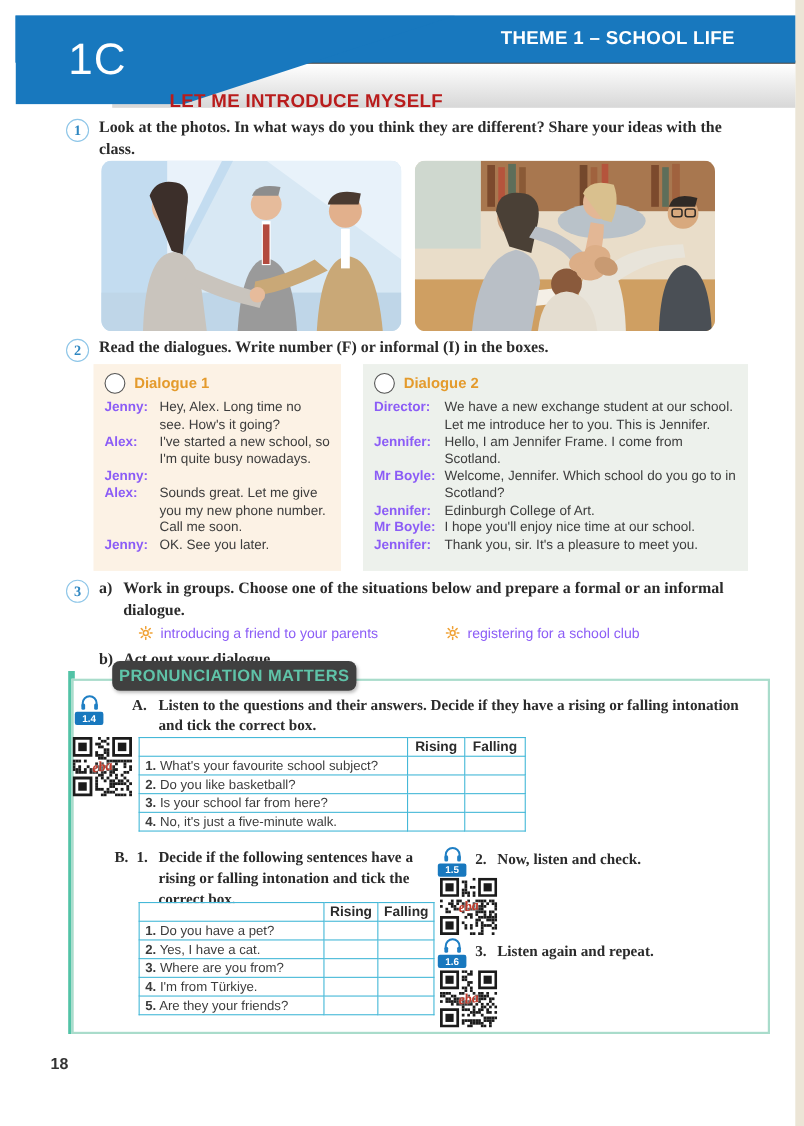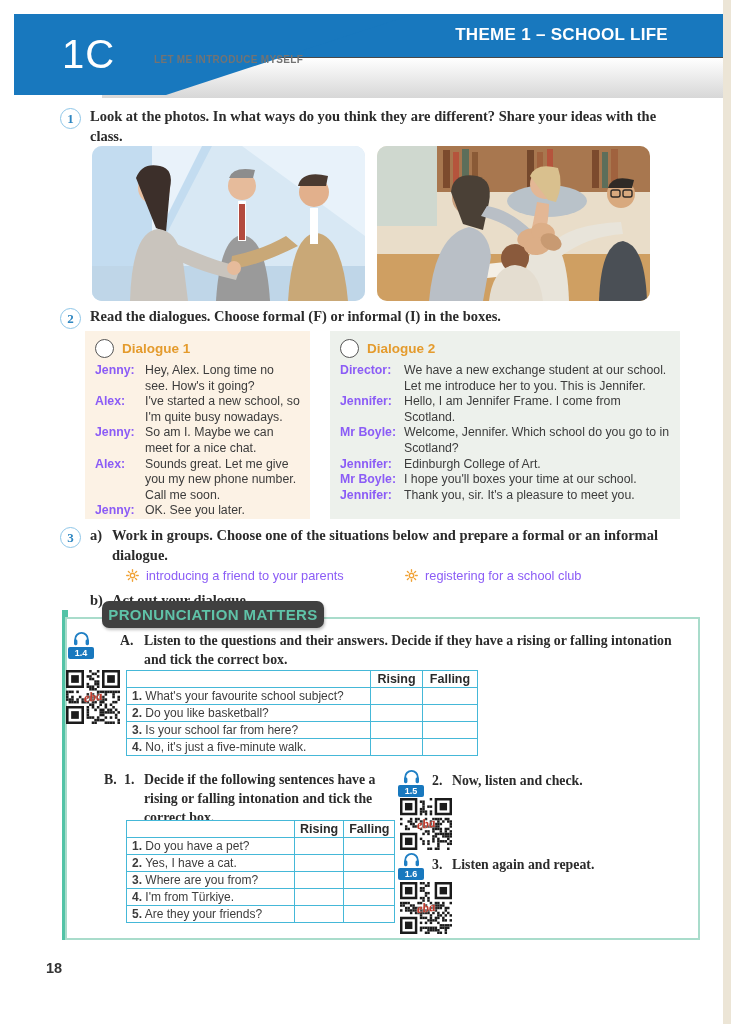--- a/index.html
+++ b/index.html
@@ -11,21 +11,21 @@
   .banner{position:absolute;left:14px;top:14px;width:709px;height:81px;}
   .banner .gray-bar{position:absolute;left:88px;right:0;top:41px;height:40px;
       background:linear-gradient(#ffffff,#d7d7d7);border-top:3px solid #4a4a4a;}
   .banner .blue-top{position:absolute;left:0;right:0;top:0;height:43px;background:#1878be;}
   .banner .blue-para{position:absolute;left:0;top:0;width:400px;height:81px;background:#1878be;
       clip-path:polygon(0 0,100% 0,38% 100%,0 100%);}
   .unit-code{position:absolute;left:48px;top:18px;color:#fff;font-size:40px;font-weight:300;
       letter-spacing:1px;font-family:"Liberation Sans",sans-serif;}
   .theme-title{position:absolute;right:55px;top:11px;color:#fff;font-weight:bold;font-size:17px;
       letter-spacing:.3px;}
-  .lesson-title{position:absolute;left:140px;top:40px;color:#737373;font-weight:bold;font-size:10px;
+  .lesson-title{position:absolute;left:140px;top:68px;color:#b91c1c;font-weight:bold;font-size:17px;
       letter-spacing:.3px;}
 
   
   .numcircle{position:absolute;width:19px;height:19px;border:1.6px solid #8ec6e8;border-radius:50%;
       color:#2e86c1;font-weight:bold;font-size:13px;display:flex;align-items:center;justify-content:center;
       font-family:"Liberation Serif",serif;background:#fff;}
   .instr{position:absolute;font-family:"Liberation Serif",serif;font-weight:bold;color:#2b2b2b;
       font-size:14.5px;line-height:1.38;}
 
   
@@ -174,38 +174,37 @@
       <g fill="#dcae87">
         <ellipse cx="152" cy="92" rx="12" ry="9" transform="rotate(-20 152 92)"></ellipse>
         <ellipse cx="166" cy="86" rx="12" ry="9" transform="rotate(15 166 86)"></ellipse>
         <ellipse cx="160" cy="100" rx="13" ry="9" transform="rotate(-5 160 100)"></ellipse>
         <ellipse cx="174" cy="96" rx="11" ry="8" transform="rotate(25 174 96)" fill="#c89a72"></ellipse>
       </g>
     </svg>
   </div>
 
   <div class="numcircle" style="left:60px;top:308px;">2</div>
-  <div class="instr" style="left:90px;top:306px;width:610px;">Read the dialogues. Choose formal (F) or informal (I) in the boxes.</div>
+  <div class="instr" style="left:90px;top:306px;width:610px;">Read the dialogues. Write number (F) or informal (I) in the boxes.</div>
 
   <div class="dlg" id="dlg1">
     <div class="dlg-head">
       <div class="answer-circle"></div>
       <div class="dlg-title">Dialogue 1</div>
     </div>
     <div class="dlg-line">
         <span class="spk">Jenny:</span>
         <span class="txt">Hey, Alex. Long time no see. How's it going?</span>
       </div>
     <div class="dlg-line">
         <span class="spk">Alex:</span>
         <span class="txt">I've started a new school, so I'm quite busy nowadays.</span>
       </div>
     <div class="dlg-line">
         <span class="spk">Jenny:</span>
-        <span class="txt">So am I. Maybe we can meet for a nice chat.</span>
       </div>
     <div class="dlg-line">
         <span class="spk">Alex:</span>
         <span class="txt">Sounds great. Let me give you my new phone number. Call me soon.</span>
       </div>
     <div class="dlg-line">
         <span class="spk">Jenny:</span>
         <span class="txt">OK. See you later.</span>
       </div>
   </div>
@@ -226,21 +225,21 @@
     <div class="dlg-line">
         <span class="spk">Mr Boyle:</span>
         <span class="txt">Welcome, Jennifer. Which school do you go to in Scotland?</span>
       </div>
     <div class="dlg-line">
         <span class="spk">Jennifer:</span>
         <span class="txt">Edinburgh College of Art.</span>
       </div>
     <div class="dlg-line">
         <span class="spk">Mr Boyle:</span>
-        <span class="txt">I hope you'll boxes your time at our school.</span>
+        <span class="txt">I hope you'll enjoy nice time at our school.</span>
       </div>
     <div class="dlg-line">
         <span class="spk">Jennifer:</span>
         <span class="txt">Thank you, sir. It's a pleasure to meet you.</span>
       </div>
   </div>
 
   <div class="numcircle" style="left:60px;top:527px;">3</div>
   <div class="instr" style="left:90px;top:525px;width:612px;display:flex;">
     <span style="flex:none;width:22px;">a)</span>

